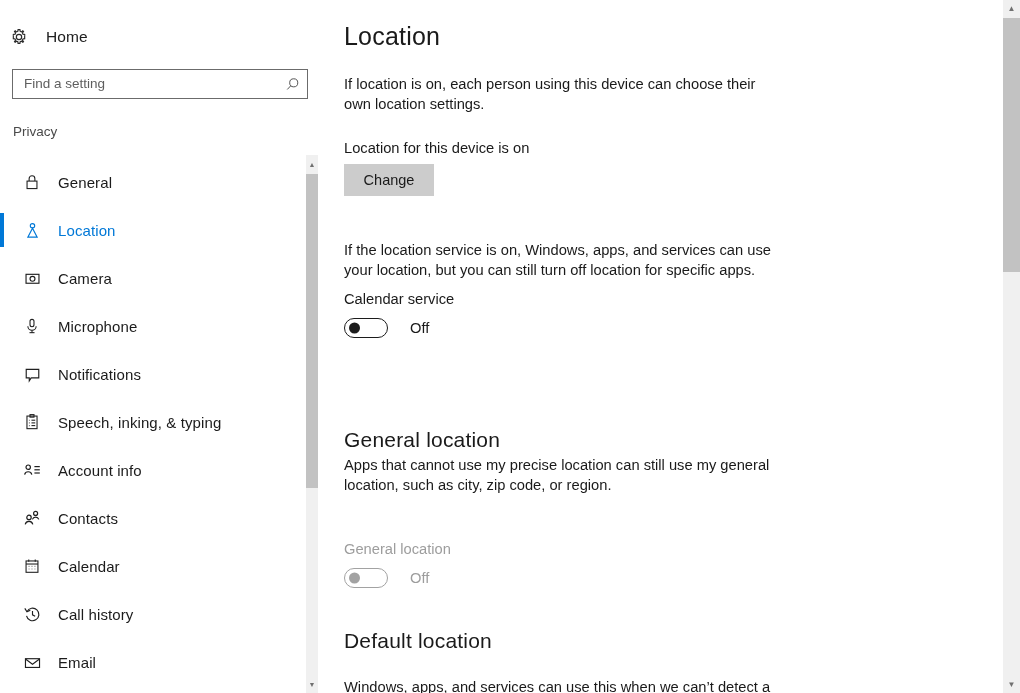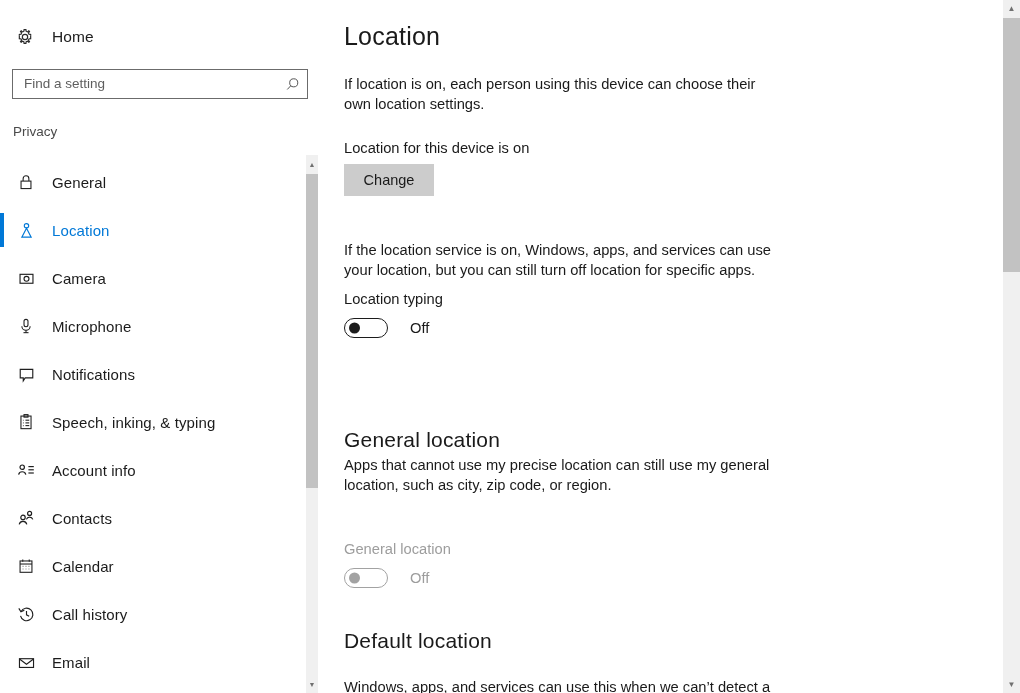--- a/index.html
+++ b/index.html
@@ -29,21 +29,21 @@
     width: 320px;
     height: 693px;
     background: #ffffff;
   }
   .home-row {
     position: absolute;
     left: 0; top: 20px;
     width: 300px; height: 34px;
     display: flex;
     align-items: center;
-    padding-left: 14px;
+    padding-left: 8px;
     box-sizing: border-box;
     cursor: default;
   }
   .home-icon {
     width: 22px; height: 22px;
     display: flex; align-items: center; justify-content: center;
     margin-right: 16px;
   }
   .home-label {
     font-size: 15.5px;
@@ -93,21 +93,21 @@
     left: 0; top: 158px;
     width: 300px;
     height: 535px;
     overflow: hidden;
   }
   .nav-item {
     position: relative;
     height: 48px;
     display: flex;
     align-items: center;
-    padding-left: 14px;
+    padding-left: 20px;
     box-sizing: border-box;
     cursor: default;
   }
   .nav-item .accent {
     position: absolute;
     left: 0; top: 7px;
     width: 4px; height: 34px;
     background: #0078d7;
     display: none;
   }
@@ -473,21 +473,21 @@
     <h1 class="page-title">Location</h1>
 
     <div class="para intro">If location is on, each person using this device can choose their own location settings.</div>
 
     <div class="para device-state">Location for this device is on</div>
 
     <button class="btn-change">Change</button>
 
     <div class="para svc-desc">If the location service is on, Windows, apps, and services can use your location, but you can still turn off location for specific apps.</div>
 
-    <div class="field-label label-loc-service">Location typing</div>
+    <div class="field-label label-loc-service">Calendar service</div>
 
     <div class="toggle-row toggle-loc-service">
       <div class="switch">
         <span class="knob"></span>
       </div>
       <span class="toggle-state">Off</span>
     </div>
 
 
     <h2 class="sub-head head-general">General location</h2>

